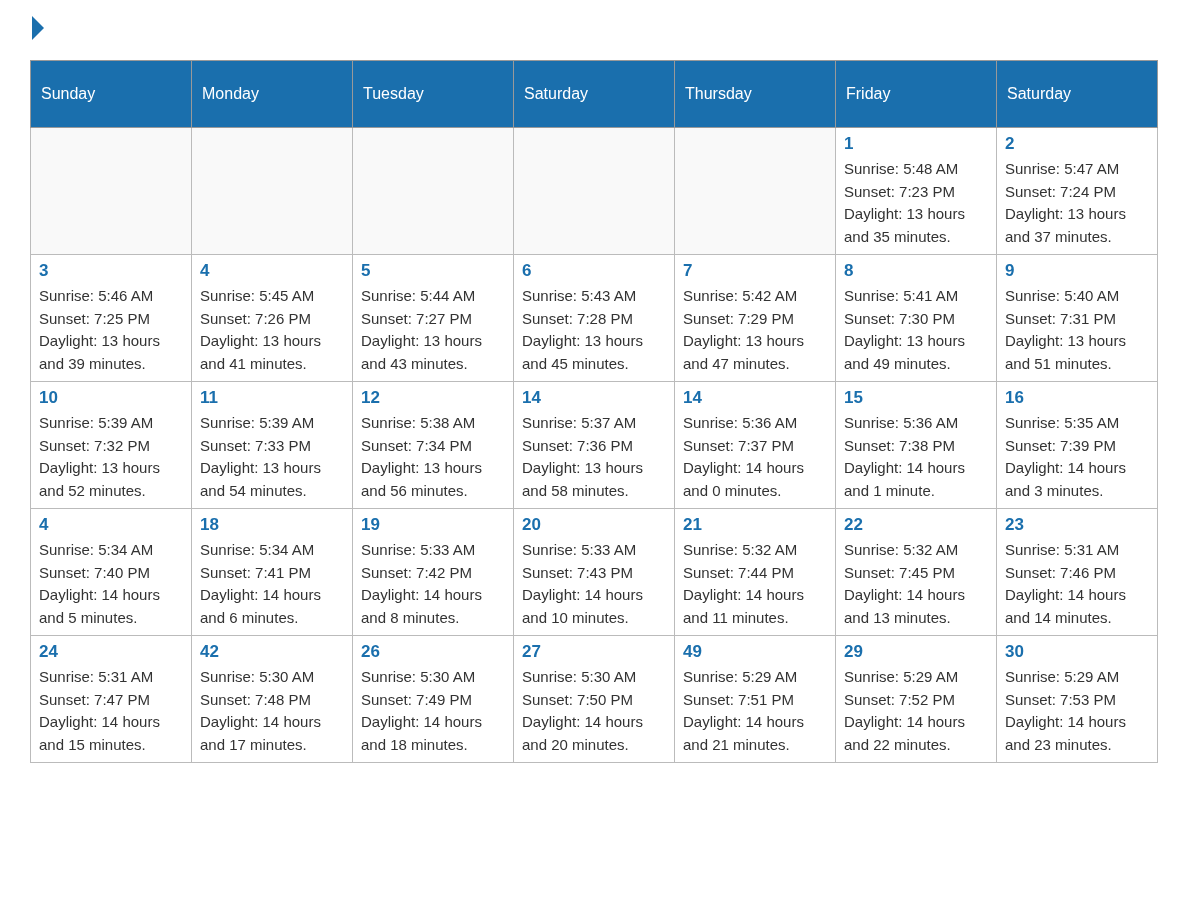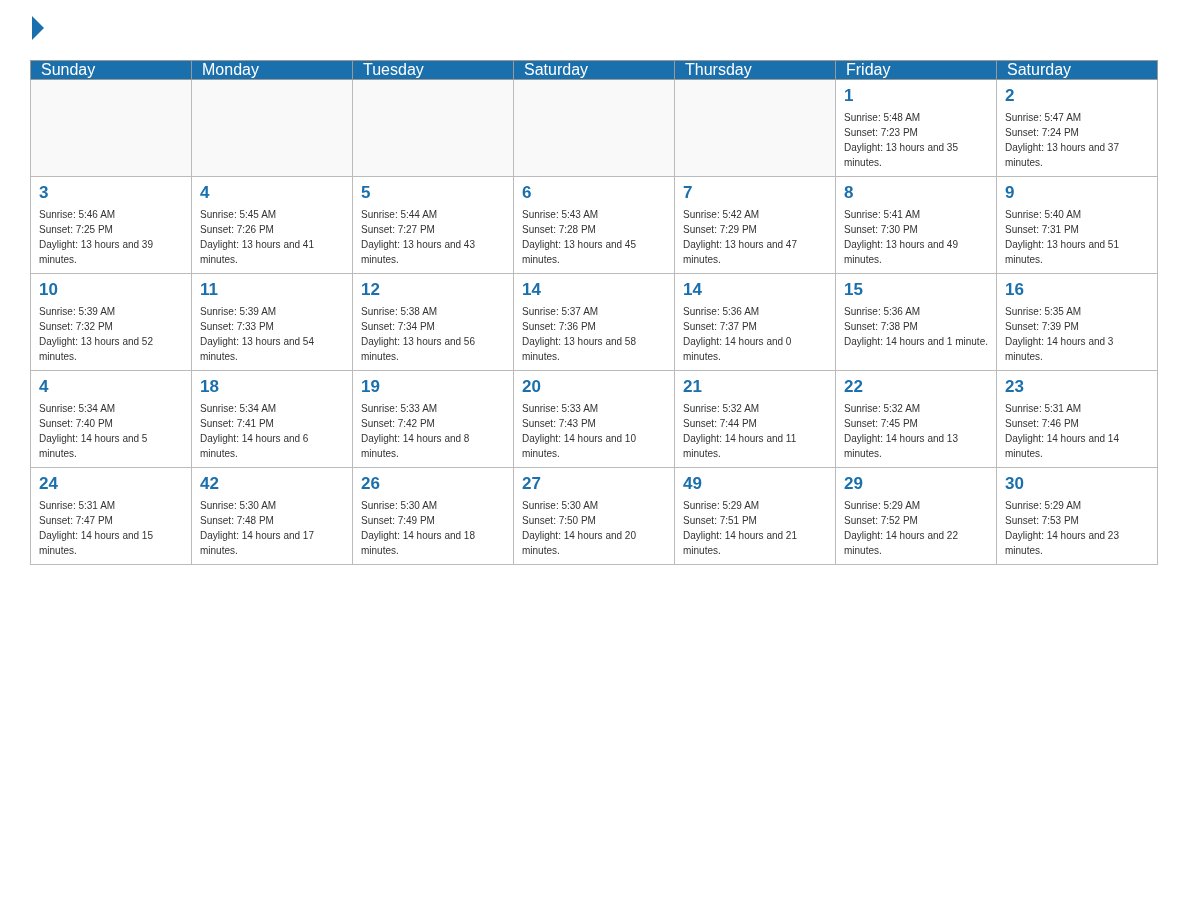--- a/index.html
+++ b/index.html
@@ -59,21 +59,21 @@
     }
     .calendar {
       width: 100%;
       border-collapse: collapse;
       border: 1px solid #999;
     }
     .calendar th {
       background-color: #1a6fad;
       color: #fff;
       text-align: left;
-      padding: 0 10px;
+      padding: 24px 10px;
       font-size: 16px;
       font-weight: normal;
       border: 1px solid #999;
     }
     .calendar td {
       vertical-align: top;
       padding: 6px 8px;
       border: 1px solid #bbb;
       width: calc(100% / 7);
       min-height: 100px;
@@ -81,21 +81,21 @@
       color: #333;
     }
     .day-num {
       font-size: 17px;
       font-weight: bold;
       color: #1a6fad;
       display: block;
       margin-bottom: 4px;
     }
     .day-info {
-      font-size: 10px;
+      font-size: 15px;
       line-height: 1.5;
       color: #333;
     }
     .empty-cell {
       background: #f9f9f9;
     }
   </style>
 </head>
 <body>
 

